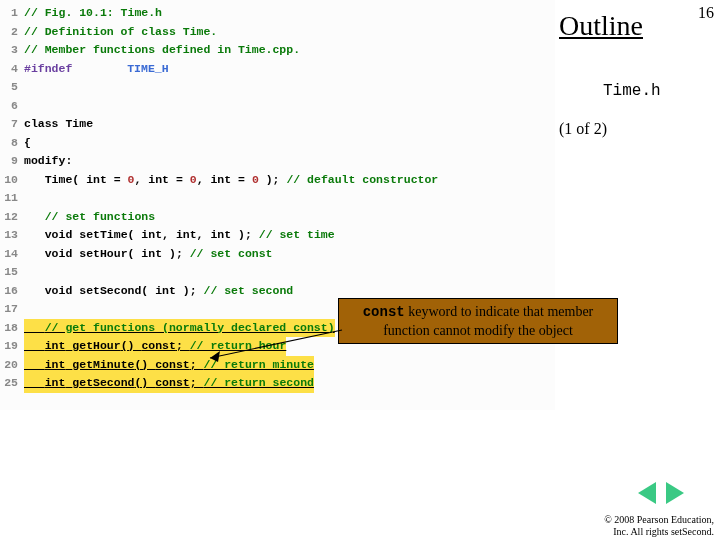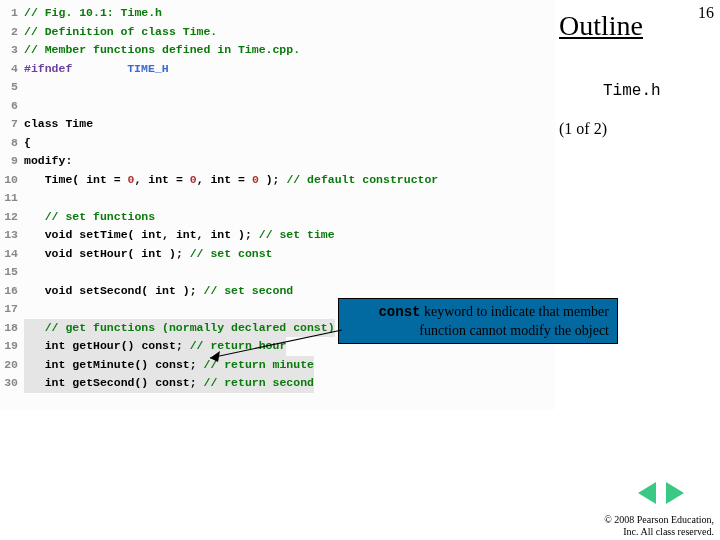--- a/index.html
+++ b/index.html
@@ -38,21 +38,21 @@
     font-weight: bold;
   }
   .tok-comment { color: #0a7a0a; font-weight: bold; }
   .tok-pp { color: #6a3fa0; font-weight: bold; }
   .tok-macro { color: #3a6ad4; font-weight: bold; margin-left: 48px; }
   .tok-kw { color: #000; font-weight: bold; }
   .tok-type { color: #000; font-weight: bold; }
   .tok-num { color: #b03030; font-weight: bold; }
   .tok-id { color: #000; font-weight: bold; }
   .tok-punc { color: #000; font-weight: bold; }
-  .hl { background: #e5e5e5; }
+  .hl { background: #fde047; text-decoration: underline; }
 
   .side-panel {
     position: absolute;
     right: 0;
     top: 0;
     width: 165px;
     height: 100%;
   }
   .outline {
     position: absolute;
@@ -85,25 +85,25 @@
     font-family: "Times New Roman", serif;
     font-size: 16px;
   }
 
   .callout {
     position: absolute;
     left: 338px;
     top: 298px;
     width: 280px;
     border: 1px solid #000;
-    background: #0369a1;
+    background: #a16207;
     font-family: "Times New Roman", serif;
     font-size: 14px;
     padding: 4px 8px;
-    text-align: right;
+    text-align: center;
     line-height: 1.25;
   }
   .callout .kw {
     font-family: "Courier New", monospace;
     font-weight: bold;
   }
   .callout-line {
     position: absolute;
     left: 0; top: 0;
     pointer-events: none;
@@ -151,21 +151,21 @@
     <div class="code-line"><span class="ln">11</span><span></span></div>
     <div class="code-line"><span class="ln">12</span><span><span class="tok-id">   </span><span class="tok-comment">// set functions</span></span></div>
     <div class="code-line"><span class="ln">13</span><span><span class="tok-id">   </span><span class="tok-type">void</span><span class="tok-id"> </span><span class="tok-id">setTime</span><span class="tok-punc">( </span><span class="tok-type">int</span><span class="tok-punc">, </span><span class="tok-type">int</span><span class="tok-punc">, </span><span class="tok-type">int</span><span class="tok-punc"> ); </span><span class="tok-comment">// set time</span></span></div>
     <div class="code-line"><span class="ln">14</span><span><span class="tok-id">   </span><span class="tok-type">void</span><span class="tok-id"> </span><span class="tok-id">setHour</span><span class="tok-punc">( </span><span class="tok-type">int</span><span class="tok-punc"> ); </span><span class="tok-comment">// set const</span></span></div>
     <div class="code-line"><span class="ln">15</span></div>
     <div class="code-line"><span class="ln">16</span><span><span class="tok-id">   </span><span class="tok-type">void</span><span class="tok-id"> </span><span class="tok-id">setSecond</span><span class="tok-punc">( </span><span class="tok-type">int</span><span class="tok-punc"> ); </span><span class="tok-comment">// set second</span></span></div>
     <div class="code-line"><span class="ln">17</span><span></span></div>
     <div class="code-line"><span class="ln">18</span><span class="hl"><span class="tok-id">   </span><span class="tok-comment">// get functions (normally declared const)</span></span></div>
     <div class="code-line"><span class="ln">19</span><span class="hl"><span class="tok-id">   </span><span class="tok-type">int</span><span class="tok-id"> </span><span class="tok-id">getHour</span><span class="tok-punc">() </span><span class="tok-kw">const</span><span class="tok-punc">; </span><span class="tok-comment">// return hour</span></span></div>
     <div class="code-line"><span class="ln">20</span><span class="hl"><span class="tok-id">   </span><span class="tok-type">int</span><span class="tok-id"> </span><span class="tok-id">getMinute</span><span class="tok-punc">() </span><span class="tok-kw">const</span><span class="tok-punc">; </span><span class="tok-comment">// return minute</span></span></div>
-    <div class="code-line"><span class="ln">30</span><span class="hl"><span class="tok-id">   </span><span class="tok-type">int</span><span class="tok-id"> </span><span class="tok-id">getSecond</span><span class="tok-punc">() </span><span class="tok-kw">const</span><span class="tok-punc">; </span><span class="tok-comment">// return second</span></span></div>
+    <div class="code-line"><span class="ln">25</span><span class="hl"><span class="tok-id">   </span><span class="tok-type">int</span><span class="tok-id"> </span><span class="tok-id">getSecond</span><span class="tok-punc">() </span><span class="tok-kw">const</span><span class="tok-punc">; </span><span class="tok-comment">// return second</span></span></div>
   </div>
 
 <div class="side-panel">
   <div class="outline">Outline</div>
   <div class="page-num">16</div>
   <div class="side-file">Time.h</div>
   <div class="side-page">(1 of 2)</div>
 </div>
 
 <div class="callout">
@@ -176,14 +176,14 @@
   <polygon points="210,358 220,351 218,362" fill="#000"></polygon>
 </svg>
 
 <div class="nav-tri">
   <div class="tri left"></div>
   <div class="tri right"></div>
 </div>
 
 <div class="copyright">
   <div>© 2008 Pearson Education,</div>
-  <div>Inc.  All class reserved.</div>
+  <div>Inc.  All rights setSecond.</div>
 </div>
 
 </body></html>

